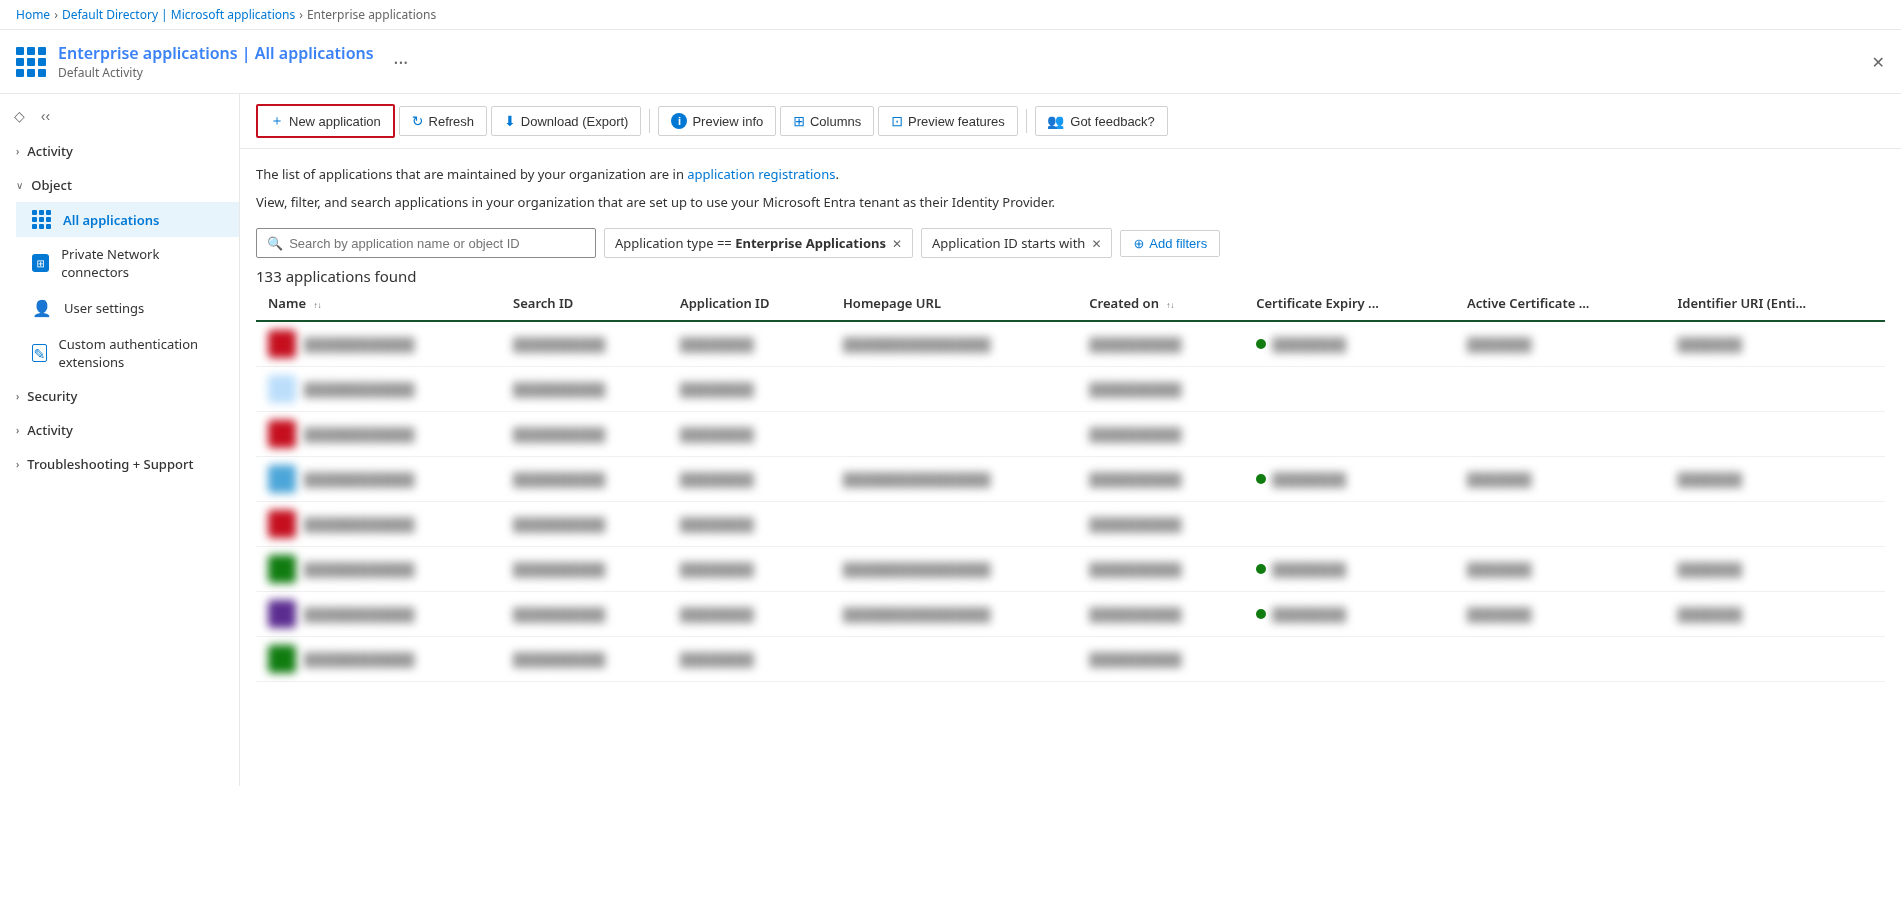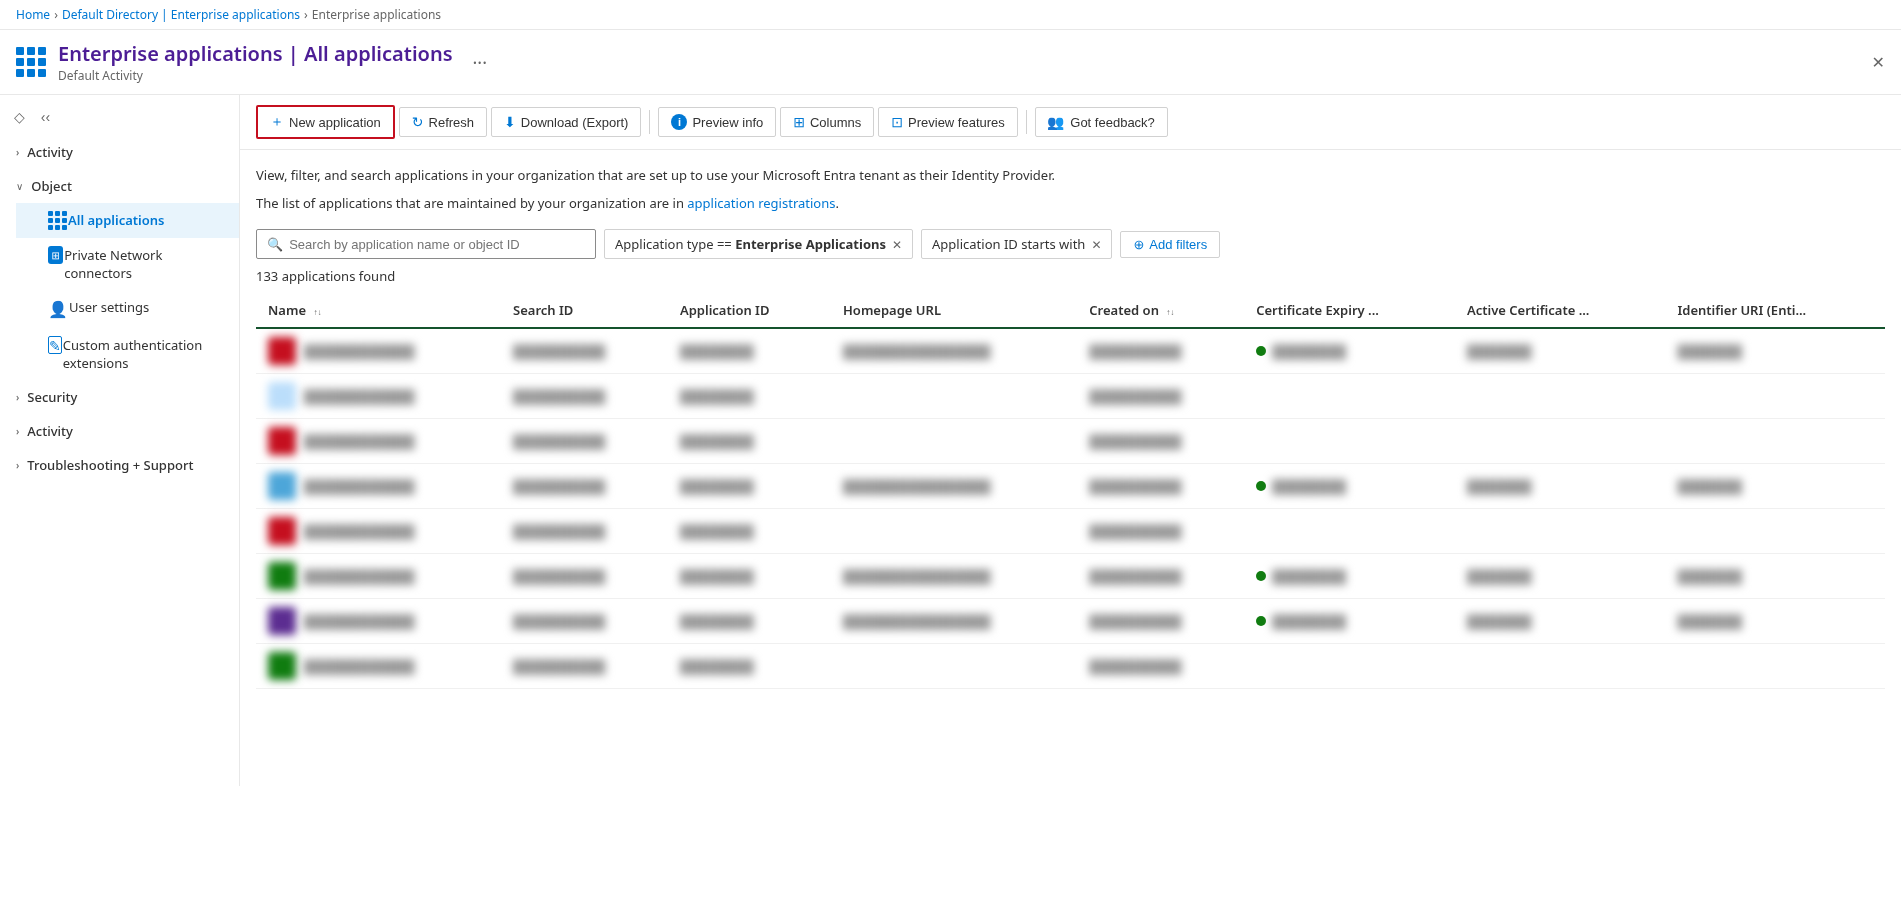--- a/index.html
+++ b/index.html
@@ -4,38 +4,38 @@
   <style>
     * { box-sizing: border-box; margin: 0; padding: 0; }
     body { font-family: 'Segoe UI', system-ui, sans-serif; font-size: 13px; color: #333; background: #fff; overflow: hidden; }
 
     
     .app-shell { display: flex; flex-direction: column; height: 786px; width: 1901px; }
     .title-bar { display: flex; align-items: center; padding: 10px 16px; border-bottom: 1px solid #e8e8e8; min-height: 64px; position: relative; }
     .title-bar-left { display: flex; align-items: center; gap: 12px; }
     .waffle-icon { display: grid; grid-template-columns: repeat(3,8px); gap: 3px; cursor: pointer; }
     .waffle-dot { width: 8px; height: 8px; background: #0078d4; border-radius: 1px; }
-    .title-text h1 { font-size: 20px; font-weight: 600; color: #4c1d95; }
+    .title-text h1 { font-size: 16px; font-weight: 600; color: #3b82f6; }
     .title-text .subtitle { font-size: 12px; color: #666; }
     .ellipsis-btn { color: #666; cursor: pointer; font-size: 18px; padding: 4px 8px; }
     .close-btn { position: absolute; right: 16px; top: 50%; transform: translateY(-50%); font-size: 16px; cursor: pointer; color: #666; border: none; background: none; }
 
     
     .breadcrumb { display: flex; align-items: center; gap: 4px; padding: 6px 16px; font-size: 12px; color: #0078d4; border-bottom: 1px solid #e8e8e8; background: #fff; }
     .breadcrumb span { color: #666; }
     .breadcrumb a { color: #0078d4; text-decoration: none; }
     .bc-sep { color: #666; }
 
     .main-layout { display: flex; flex: 1; overflow: hidden; }
 
     
     .sidebar { width: 240px; border-right: 1px solid #e8e8e8; overflow-y: auto; padding: 8px 0; flex-shrink: 0; background: #fff; }
     .sidebar-collapse-btns { display: flex; gap: 4px; padding: 4px 8px 8px; }
     .sidebar-collapse-btn { background: none; border: none; cursor: pointer; color: #666; font-size: 14px; padding: 2px 6px; }
-    .sidebar-item { display: flex; gap: 1px; padding: 8px 32px; cursor: pointer; color: #333; font-size: 13px; }
+    .sidebar-item { display: flex; align-items: center; gap: 12px; padding: 8px 16px; cursor: pointer; color: #333; font-size: 13px; }
     .sidebar-item.active { background: #e8f4fc; color: #0078d4; font-weight: 600; }
     .sidebar-section { display: flex; align-items: center; gap: 8px; padding: 8px 16px; cursor: pointer; color: #333; font-size: 13px; font-weight: 500; }
     .sidebar-section .chevron { font-size: 10px; color: #666; }
     .sidebar-sub { padding-left: 16px; }
 
     
     .content { flex: 1; overflow-y: auto; padding: 0; }
     .toolbar { display: flex; align-items: center; gap: 4px; padding: 10px 16px; border-bottom: 1px solid #e8e8e8; flex-wrap: wrap; }
     .toolbar-btn { display: flex; align-items: center; gap: 5px; padding: 6px 12px; border: 1px solid #d1d1d1; background: #fff; border-radius: 2px; cursor: pointer; font-size: 13px; color: #333; }
     .toolbar-btn.primary { border: 2px solid #c50f1f; color: #333; }
@@ -49,21 +49,21 @@
 
     
     .filter-bar { display: flex; align-items: center; gap: 8px; margin: 16px 0 8px; flex-wrap: wrap; }
     .search-box { display: flex; align-items: center; gap: 6px; border: 1px solid #8a8a8a; border-radius: 2px; padding: 5px 10px; background: #fff; width: 340px; }
     .search-box input { border: none; outline: none; font-size: 13px; width: 100%; color: #333; }
     .search-icon-char { color: #666; font-size: 13px; }
     .filter-chip { display: flex; align-items: center; gap: 6px; padding: 5px 10px; border: 1px solid #d1d1d1; border-radius: 2px; background: #fff; font-size: 13px; cursor: pointer; }
     .filter-chip .chip-x { cursor: pointer; color: #666; font-size: 12px; }
     .add-filter-btn { display: flex; align-items: center; gap: 5px; padding: 5px 12px; border: 1px solid #d1d1d1; background: #fff; border-radius: 2px; cursor: pointer; font-size: 13px; color: #0078d4; }
 
-    .results-count { font-size: 13px; color: #333; margin-bottom: 8px; }
+    .results-count { font-size: 15px; color: #333; }
 
     
     .table-container { width: 100%; overflow-x: auto; }
     table { width: 100%; border-collapse: collapse; font-size: 13px; }
     thead tr { border-bottom: 2px solid #14532d; }
     th { padding: 8px 12px; text-align: left; font-weight: 600; color: #333; white-space: nowrap; }
     th .sort-icons { display: inline-flex; flex-direction: column; font-size: 8px; vertical-align: middle; margin-left: 4px; color: #666; }
     td { padding: 8px 12px; border-bottom: 1px solid #f0f0f0; vertical-align: middle; }
 
     
@@ -79,21 +79,21 @@
     .status-cell { display: flex; align-items: center; }
   </style>
 </head>
 <body>
 
 <div class="app-shell">
 
   <div class="breadcrumb">
     <a href="#">Home</a>
     <span class="bc-sep">›</span>
-    <a href="#">Default Directory | Enterprise applications</a>
+    <a href="#">Default Directory | Microsoft applications</a>
     <span class="bc-sep">›</span>
     <span>Enterprise applications</span>
   </div>
 
   <div class="title-bar">
     <div class="title-bar-left">
       <div class="waffle-icon">
         <div class="waffle-dot"></div>
         <div class="waffle-dot"></div>
         <div class="waffle-dot"></div>
@@ -211,24 +211,24 @@
           <span>Preview features</span>
         </button>
         <div class="toolbar-divider"></div>
         <button class="toolbar-btn">
           <span class="btn-icon">👥</span>
           <span>Got feedback?</span>
         </button>
       </div>
 
       <div class="content-body">
-        <p class="description">View, filter, and search applications in your organization that are set up to use your Microsoft Entra tenant as their Identity Provider.</p>
         <p class="description">
           <span>The list of applications that are maintained by your organization are in </span><a href="#">application registrations</a><span>.</span>
         </p>
+        <p class="description">View, filter, and search applications in your organization that are set up to use your Microsoft Entra tenant as their Identity Provider.</p>
 
         <div class="filter-bar">
           <div class="search-box">
             <span class="search-icon-char">🔍</span>
             <input type="text" placeholder="Search by application name or object ID" style="">
           </div>
           <div class="filter-chip">
             <span>Application type == <strong>Enterprise Applications</strong></span>
             <span class="chip-x">✕</span>
           </div>

